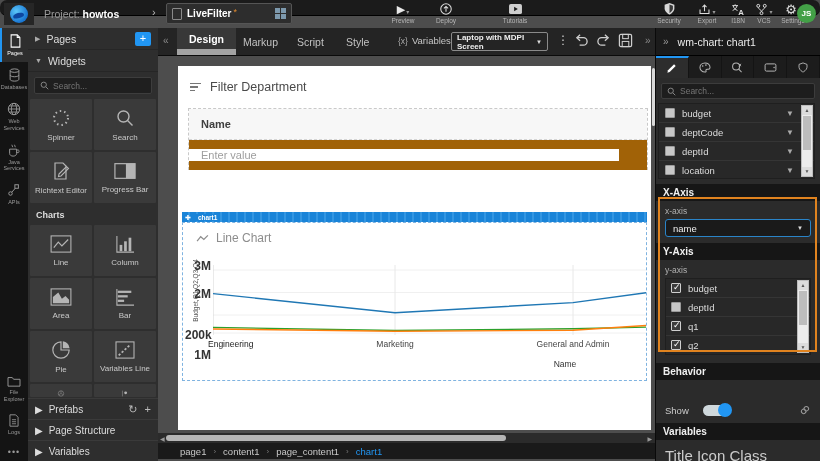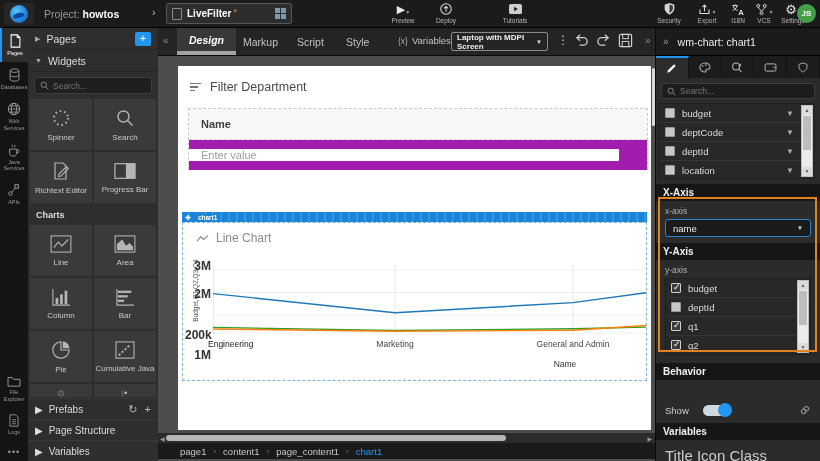--- a/index.html
+++ b/index.html
@@ -2,21 +2,21 @@
 <html><head>
 <meta charset="utf-8">
 <style>
   * { margin:0; padding:0; box-sizing:border-box; }
   html,body { background:#111; }
   .app { position:relative; width:820px; height:461px; overflow:hidden;
          font-family:"Liberation Sans", sans-serif; background:#4d4d4d; color:#ddd; }
   svg { display:block; }
 
   
-  .topbar { position:absolute; left:0; top:0; width:820px; height:28px; background:#1b1b1b; border-bottom:1px solid #000; z-index:30; }
+  .topbar { position:absolute; left:0; top:0; width:820px; height:16px; background:#1b1b1b; border-bottom:1px solid #000; z-index:30;border-radius:7px; }
   .logo { position:absolute; left:4px; top:3px; width:30px; height:22px; background:#262626; display:flex; align-items:center; justify-content:center; }
   .logo-circle { width:18px; height:18px; border-radius:50%; background:radial-gradient(circle at 35% 35%, #5bc6f8 0%, #1976d2 70%); position:relative; }
   .logo-circle:after { content:""; position:absolute; left:3px; top:8px; width:11px; height:5px; background:#0d47a1; border-radius:50% 50% 40% 40%; transform:rotate(-15deg); }
   .project { position:absolute; left:44px; top:8px; font-size:10.5px; color:#9a9a9a; }
   .project b { color:#fff; font-weight:700; }
   .tb-chev { position:absolute; left:152px; top:6px; color:#bbb; font-size:11px; }
   .filetab { position:absolute; left:166px; top:3px; width:126px; height:21px; background:#2d2d2d; border:1px solid #555; border-radius:2px; display:flex; align-items:center; padding:0 5px; gap:5px; }
   .filetab .doc { width:10px; height:12px; border:1px solid #8a8a8a; border-radius:1px; background:#2d2d2d; }
   .filetab .fname { font-size:10px; font-weight:700; color:#fff; }
   .filetab .dirty { color:#e08a2e; font-size:9px; margin-left:-3px; margin-top:-4px; }
@@ -48,39 +48,39 @@
   .tile .tlb { font-size:8px; color:#c9c9c9; }
   .tile.partial { height:13px; overflow:hidden; justify-content:flex-start; padding-top:6px; }
   .charts-hd { font-size:9px; font-weight:700; color:#ddd; padding:7px 8px 5px 8px; }
   .sect { height:21px; border-top:1px solid #3a3a3a; display:flex; align-items:center; gap:6px; padding:0 7px; font-size:10px; color:#ddd; cursor:pointer; background:#2e2e2e; }
   .sect .tools { margin-left:auto; display:flex; gap:7px; color:#bbb; font-size:11px; }
 
   
   .canvas-toolbar { position:absolute; left:158px; top:28px; width:497px; height:28px; background:#242424; border-bottom:1px solid #0a0a0a; z-index:10; }
   .ct-chev { position:absolute; top:7px; color:#8a8a8a; font-size:10px; cursor:pointer; }
   .ctab { position:absolute; top:0; height:27px; display:flex; align-items:center; padding:0 12px; font-size:10.5px; color:#c2c2c2; cursor:pointer; }
-  .ctab.active { background:#383838; color:#fff; font-weight:700; border-bottom:4px solid #a3a3a3;font-style:italic; }
+  .ctab.active { background:#383838; color:#fff; font-weight:700; border-bottom:6px solid #a3a3a3; }
   .vars { position:absolute; left:240px; top:7px; font-size:9.5px; color:#c5c5c5; display:flex; gap:4px; align-items:center; cursor:pointer; }
   .device { position:absolute; left:293px; top:4px; width:97px; height:19px; border:1px solid #8a8a8a; border-radius:2px; background:#242424; display:flex; align-items:center; padding:0 5px; cursor:pointer; }
   .device .dlb { font-size:8px; font-weight:700; color:#f0f0f0; }
   .device .dar { margin-left:auto; font-size:6px; color:#ddd; }
   .ct-ic { position:absolute; top:5px; color:#cfcfcf; cursor:pointer; }
 
   .canvas { position:absolute; left:158px; top:56px; width:497px; height:377px; background:#4d4d4d; overflow:hidden; }
   .page { position:absolute; left:20px; top:10px; width:473px; height:364px; background:#fff; overflow:hidden; }
   .page-vscroll { position:absolute; left:493.5px; top:12px; width:3px; height:58px; background:#d9d9d9; border-radius:2px; }
 
   .filter-head { position:absolute; left:12px; top:14px; display:flex; align-items:center; gap:9px; color:#4a4a4a; font-size:12.5px; }
   .filter-ic { display:flex; flex-direction:column; gap:2px; }
   .filter-ic i { display:block; height:1.5px; background:#777; }
   .filter-ic i:nth-child(1){width:11px;} .filter-ic i:nth-child(2){width:8px;} .filter-ic i:nth-child(3){width:5px;}
 
   .livefilter-box { position:absolute; left:10px; top:42px; width:460px; height:62px; border:1px dashed #c9c9c9; }
   .lf-label-row { height:31px; background:#f7f7f7; border-bottom:1px dashed #d5d5d5; display:flex; align-items:center; padding-left:12px; font-size:11px; font-weight:700; color:#3f3f3f; }
-  .lf-input-row { height:30px; background:#a21caf; display:flex; align-items:center; }
+  .lf-input-row { height:30px; background:#a16207; display:flex; align-items:center; }
   .lf-input-row input { border:none; outline:none; font-size:11px; color:#444; padding-left:12px; width:430px; font-family:"Liberation Sans",sans-serif; }
   .lf-input-row input::placeholder { color:#9e9e9e; }
 
   .sel-bar { position:absolute; left:4px; top:146px; width:465px; height:10px; background:#1a84d8;
              background-image:repeating-linear-gradient(90deg, #1a84d8 0 6px, #3396e2 6px 8px); display:flex; align-items:center; gap:4px; padding-left:3px; cursor:move; }
   .sel-bar .xc { color:#fff; font-size:7px; line-height:1; }
   .sel-bar .wname { color:#fff; font-size:6.5px; font-weight:700; background:#1a84d8; padding:0 3px; }
   .chart-widget { position:absolute; left:4px; top:156px; width:465px; height:159px; border:1px dashed #7fb3e0; background:#fff; overflow:hidden; }
   .cw-title { position:absolute; left:13px; top:8px; display:flex; align-items:center; gap:7px; color:#8d8d8d; font-size:12px; }
   .ytick { position:absolute; width:26px; text-align:right; font-size:12px; font-weight:700; color:#333; }
@@ -353,57 +353,57 @@
     <div class="charts-hd">Charts</div>
     <div class="tiles">
       <div class="tile">
         <svg width="22" height="18" viewBox="0 0 24 20">
             <rect x="1" y="1" width="22" height="18" fill="none" stroke="#b5b5b5" stroke-width="1.2"></rect>
             <path d="M4 14 L9 8 L13 12 L20 5" fill="none" stroke="#b5b5b5" stroke-width="1.3"></path>
           </svg>
         <span class="tlb">Line</span>
       </div>
       <div class="tile">
-        <svg width="22" height="18" viewBox="0 0 24 20">
-            <rect x="1" y="1" width="22" height="18" fill="none" stroke="#b5b5b5" stroke-width="1.2"></rect>
-            <path d="M3 17 L3 10 L9 5 L13 12 L17 9 L21 13 L21 17 Z" fill="#b5b5b5"></path>
-          </svg>
-        <span class="tlb">Area</span>
-      </div>
-      <div class="tile">
         <svg width="20" height="18" viewBox="0 0 22 20">
             <path d="M2 1 V19 H21" fill="none" stroke="#b5b5b5" stroke-width="1.2"></path>
             <rect x="5" y="11" width="3" height="7" fill="#b5b5b5"></rect>
             <rect x="10" y="7" width="3" height="11" fill="#b5b5b5"></rect>
             <rect x="15" y="3" width="3" height="15" fill="#b5b5b5"></rect>
           </svg>
         <span class="tlb">Column</span>
       </div>
       <div class="tile">
+        <svg width="22" height="18" viewBox="0 0 24 20">
+            <rect x="1" y="1" width="22" height="18" fill="none" stroke="#b5b5b5" stroke-width="1.2"></rect>
+            <path d="M3 17 L3 10 L9 5 L13 12 L17 9 L21 13 L21 17 Z" fill="#b5b5b5"></path>
+          </svg>
+        <span class="tlb">Area</span>
+      </div>
+      <div class="tile">
         <svg width="20" height="18" viewBox="0 0 22 20">
             <path d="M2 1 V19 H21" fill="none" stroke="#b5b5b5" stroke-width="1.2"></path>
             <rect x="3" y="3" width="15" height="2.5" fill="#b5b5b5"></rect>
             <rect x="3" y="8" width="11" height="2.5" fill="#b5b5b5"></rect>
             <rect x="3" y="13" width="7" height="2.5" fill="#b5b5b5"></rect>
           </svg>
         <span class="tlb">Bar</span>
       </div>
       <div class="tile">
         <svg width="20" height="20" viewBox="0 0 22 22">
             <path d="M11 2 A9 9 0 1 0 20 11 L11 11 Z" fill="none" stroke="#b5b5b5" stroke-width="1.3"></path>
             <path d="M13 1.5 A9 9 0 0 1 20.5 9 L13 9 Z" fill="#b5b5b5"></path>
           </svg>
         <span class="tlb">Pie</span>
       </div>
       <div class="tile">
         <svg width="20" height="18" viewBox="0 0 22 20">
             <rect x="1" y="1" width="20" height="18" fill="none" stroke="#b5b5b5" stroke-width="1.2"></rect>
             <path d="M4 16 L17 4" fill="none" stroke="#b5b5b5" stroke-width="2" stroke-dasharray="2.5 2"></path>
           </svg>
-        <span class="tlb">Cumulative Java</span>
+        <span class="tlb">Variables Line</span>
       </div>
       <div class="tile partial">
         <svg width="20" height="20" viewBox="0 0 22 22">
             <circle cx="11" cy="11" r="8.5" fill="none" stroke="#b5b5b5" stroke-width="1.3"></circle>
             <path d="M11 11 L11 2.5 M11 11 L3.5 15 M11 11 L18.5 15" stroke="#b5b5b5" stroke-width="1.1"></path>
           </svg>
       </div>
       <div class="tile partial">
         <svg width="20" height="20" viewBox="0 0 22 22">
             <path d="M3 2 V20" stroke="#b5b5b5" stroke-width="1.3"></path>

